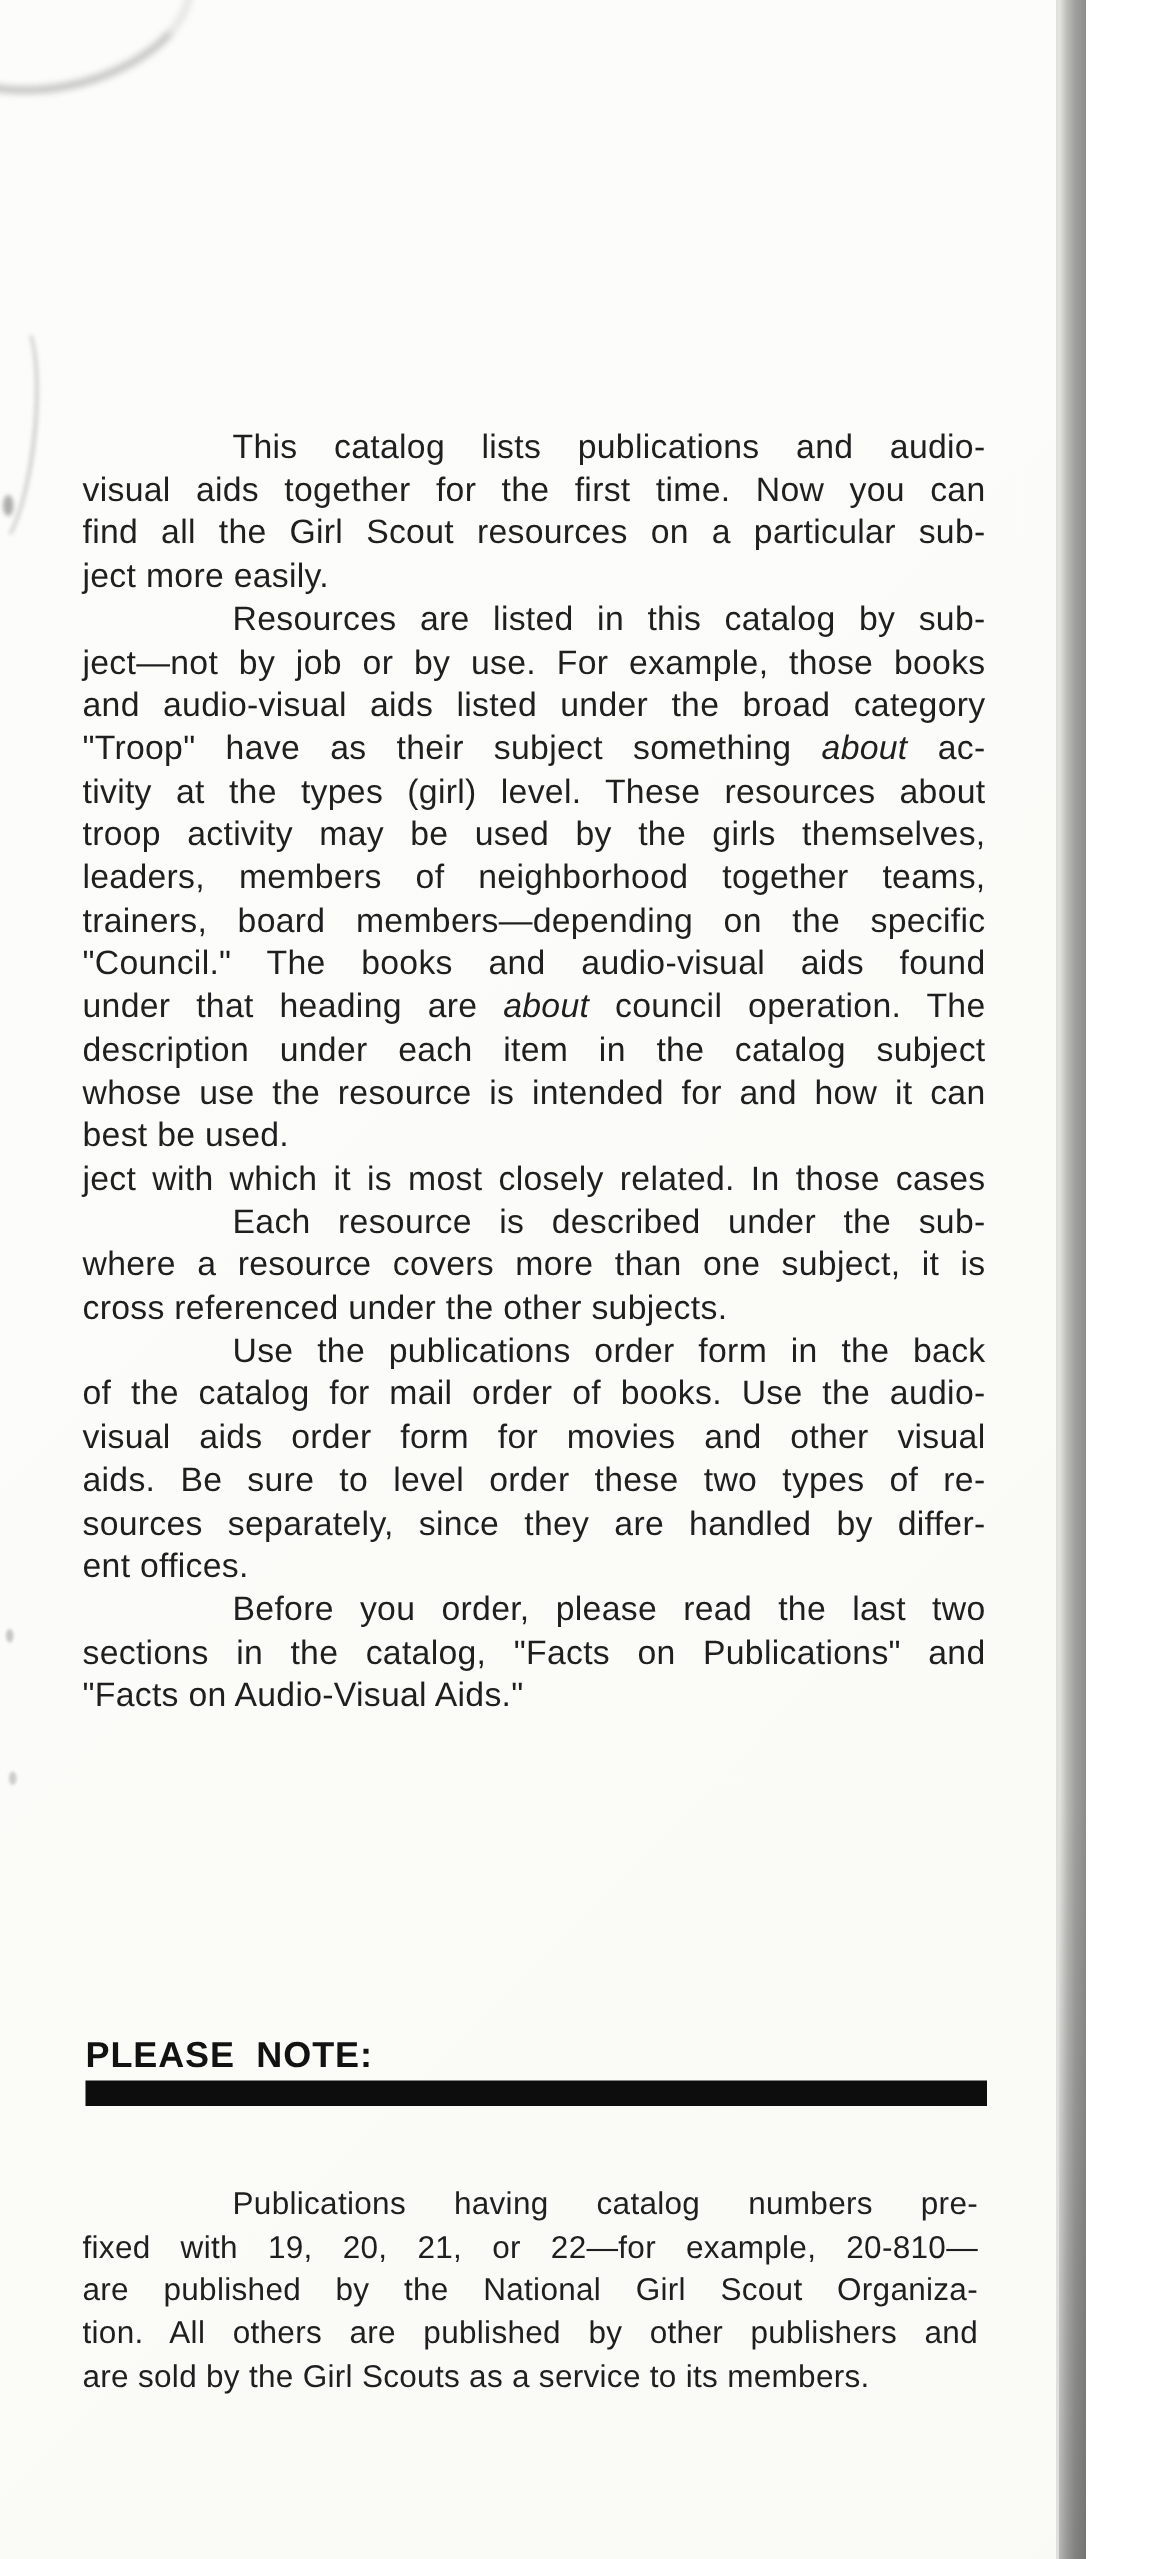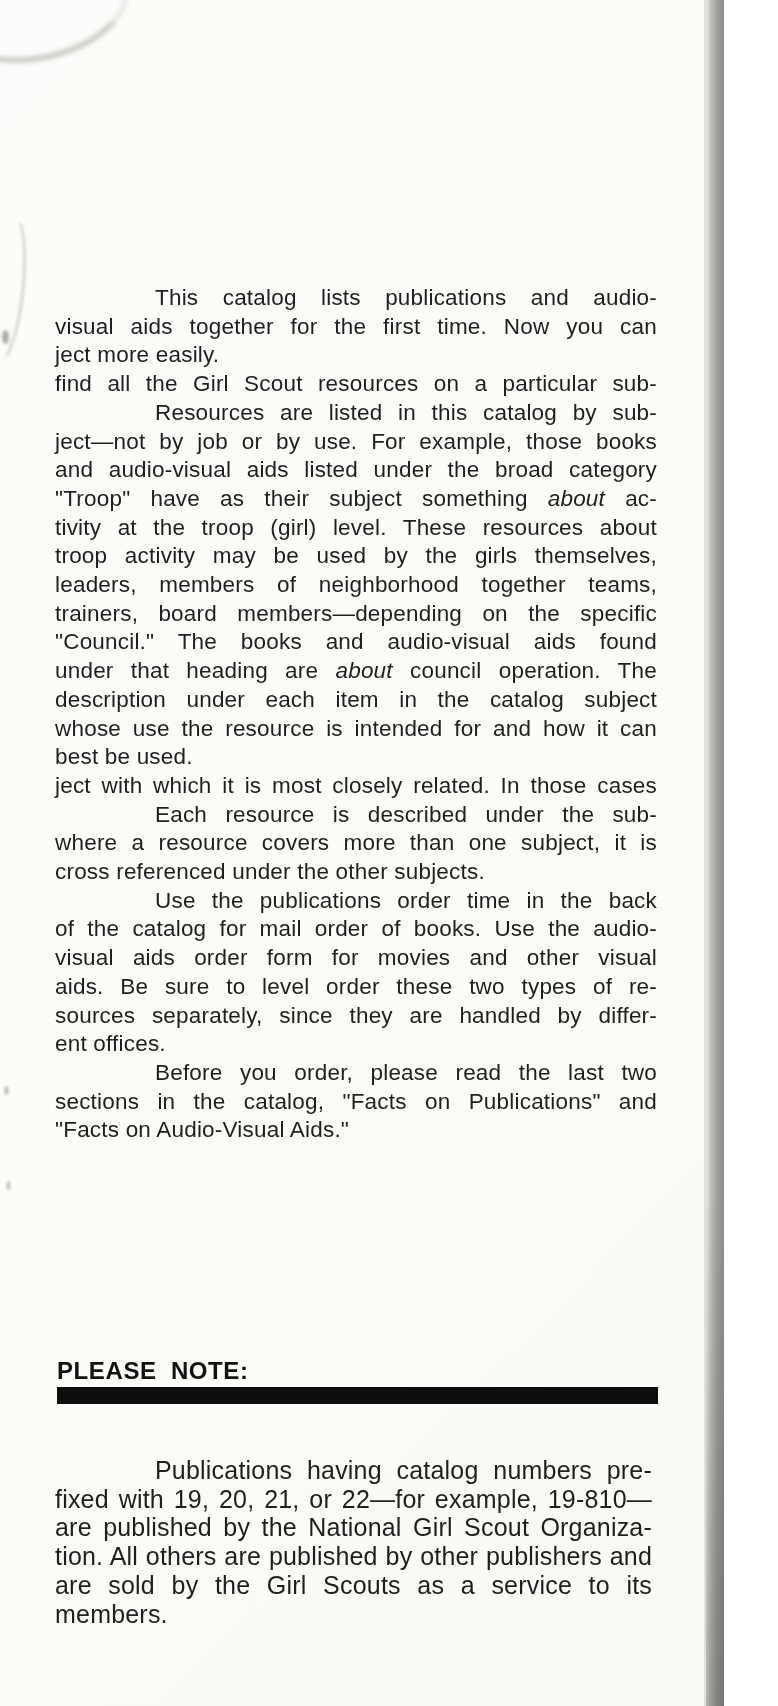--- a/index.html
+++ b/index.html
@@ -129,85 +129,85 @@
     left: 57px;
     top: 1387px;
     width: 601px;
     height: 17px;
   }
   .note-text {
     position: absolute;
     left: 55px;
     top: 1456px;
     width: 597px;
-    font-size: 25px;
+    font-size: 21px;
     line-height: 28.7px;
     letter-spacing: 0.2px;
   }
 </style>
 </head>
 <body>
 
 <div class="page">
   <div class="corner-smudge"></div>
   <div class="crease-mark"></div>
   <div class="crease-dot"></div>
   <div class="speck-1"></div>
   <div class="speck-2"></div>
   <div class="edge-gap-line"></div>
   <div class="edge-strip"></div>
 
   <div class="body-text">
       <div class="para">
         <div class="line first">This catalog lists publications and audio-</div>
         <div class="line">visual aids together for the first time. Now you can</div>
+        <div class="line">find all the Girl Scout resources on a particular sub-</div>
         <div class="line last">ject more easily.</div>
-        <div class="line">find all the Girl Scout resources on a particular sub-</div>
       </div>
       <div class="para">
         <div class="line first">Resources are listed in this catalog by sub-</div>
         <div class="line">ject—not by job or by use. For example, those books</div>
         <div class="line">and audio-visual aids listed under the broad category</div>
         <div class="line">"Troop" have as their subject something <em>about</em> ac-</div>
-        <div class="line">tivity at the troop (girl) level. These resources about</div>
+        <div class="line">tivity at the types (girl) level. These resources about</div>
         <div class="line">troop activity may be used by the girls themselves,</div>
         <div class="line">leaders, members of neighborhood together teams,</div>
         <div class="line">trainers, board members—depending on the specific</div>
         <div class="line">"Council." The books and audio-visual aids found</div>
         <div class="line">under that heading are <em>about</em> council operation. The</div>
         <div class="line">description under each item in the catalog subject</div>
         <div class="line">whose use the resource is intended for and how it can</div>
         <div class="line last">best be used.</div>
       </div>
       <div class="para">
         <div class="line">ject with which it is most closely related. In those cases</div>
         <div class="line first">Each resource is described under the sub-</div>
         <div class="line">where a resource covers more than one subject, it is</div>
         <div class="line last">cross referenced under the other subjects.</div>
       </div>
       <div class="para">
-        <div class="line first">Use the publications order time in the back</div>
+        <div class="line first">Use the publications order form in the back</div>
         <div class="line">of the catalog for mail order of books. Use the audio-</div>
         <div class="line">visual aids order form for movies and other visual</div>
         <div class="line">aids. Be sure to level order these two types of re-</div>
         <div class="line">sources separately, since they are handled by differ-</div>
         <div class="line last">ent offices.</div>
       </div>
       <div class="para">
         <div class="line first">Before you order, please read the last two</div>
         <div class="line">sections in the catalog, "Facts on Publications" and</div>
         <div class="line last">"Facts on Audio-Visual Aids."</div>
       </div>
     </div>
 
   <div class="note-heading">PLEASE NOTE:</div>
   <div class="note-bar" style="background: rgb(13, 13, 13);"></div>
 
   <div class="note-text">
       <div class="para">
         <div class="line first">Publications having catalog numbers pre-</div>
-        <div class="line">fixed with 19, 20, 21, or 22—for example, 19-810—</div>
+        <div class="line">fixed with 19, 20, 21, or 22—for example, 20-810—</div>
         <div class="line">are published by the National Girl Scout Organiza-</div>
         <div class="line">tion. All others are published by other publishers and</div>
         <div class="line last">are sold by the Girl Scouts as a service to its members.</div>
       </div>
     </div>
 </div>
 
 </body></html>

